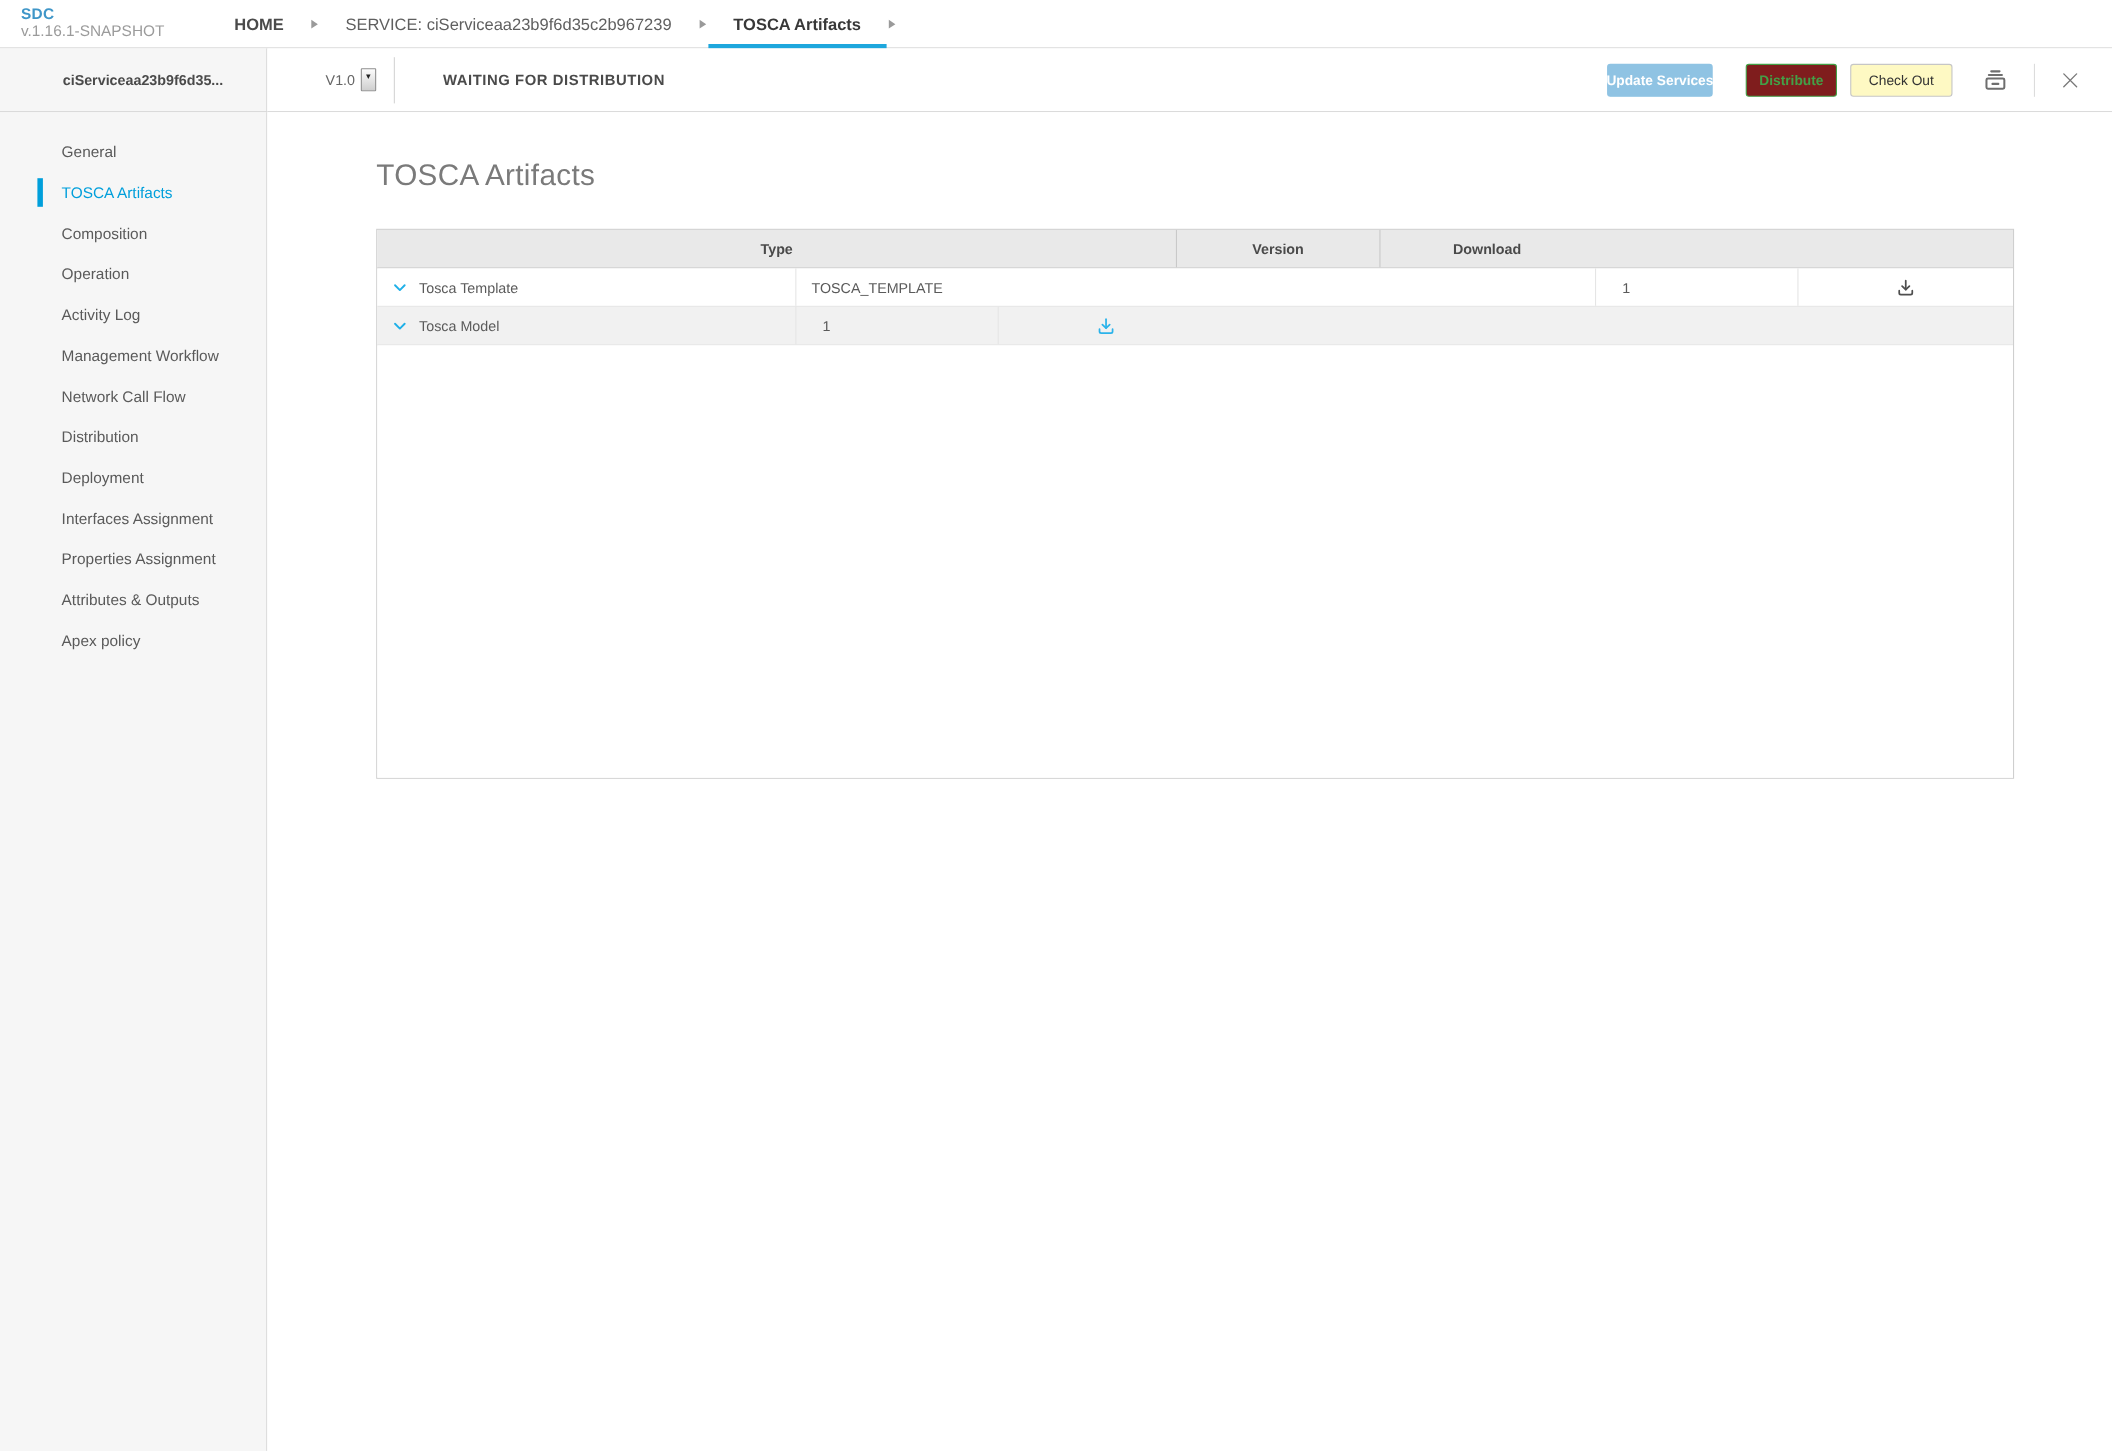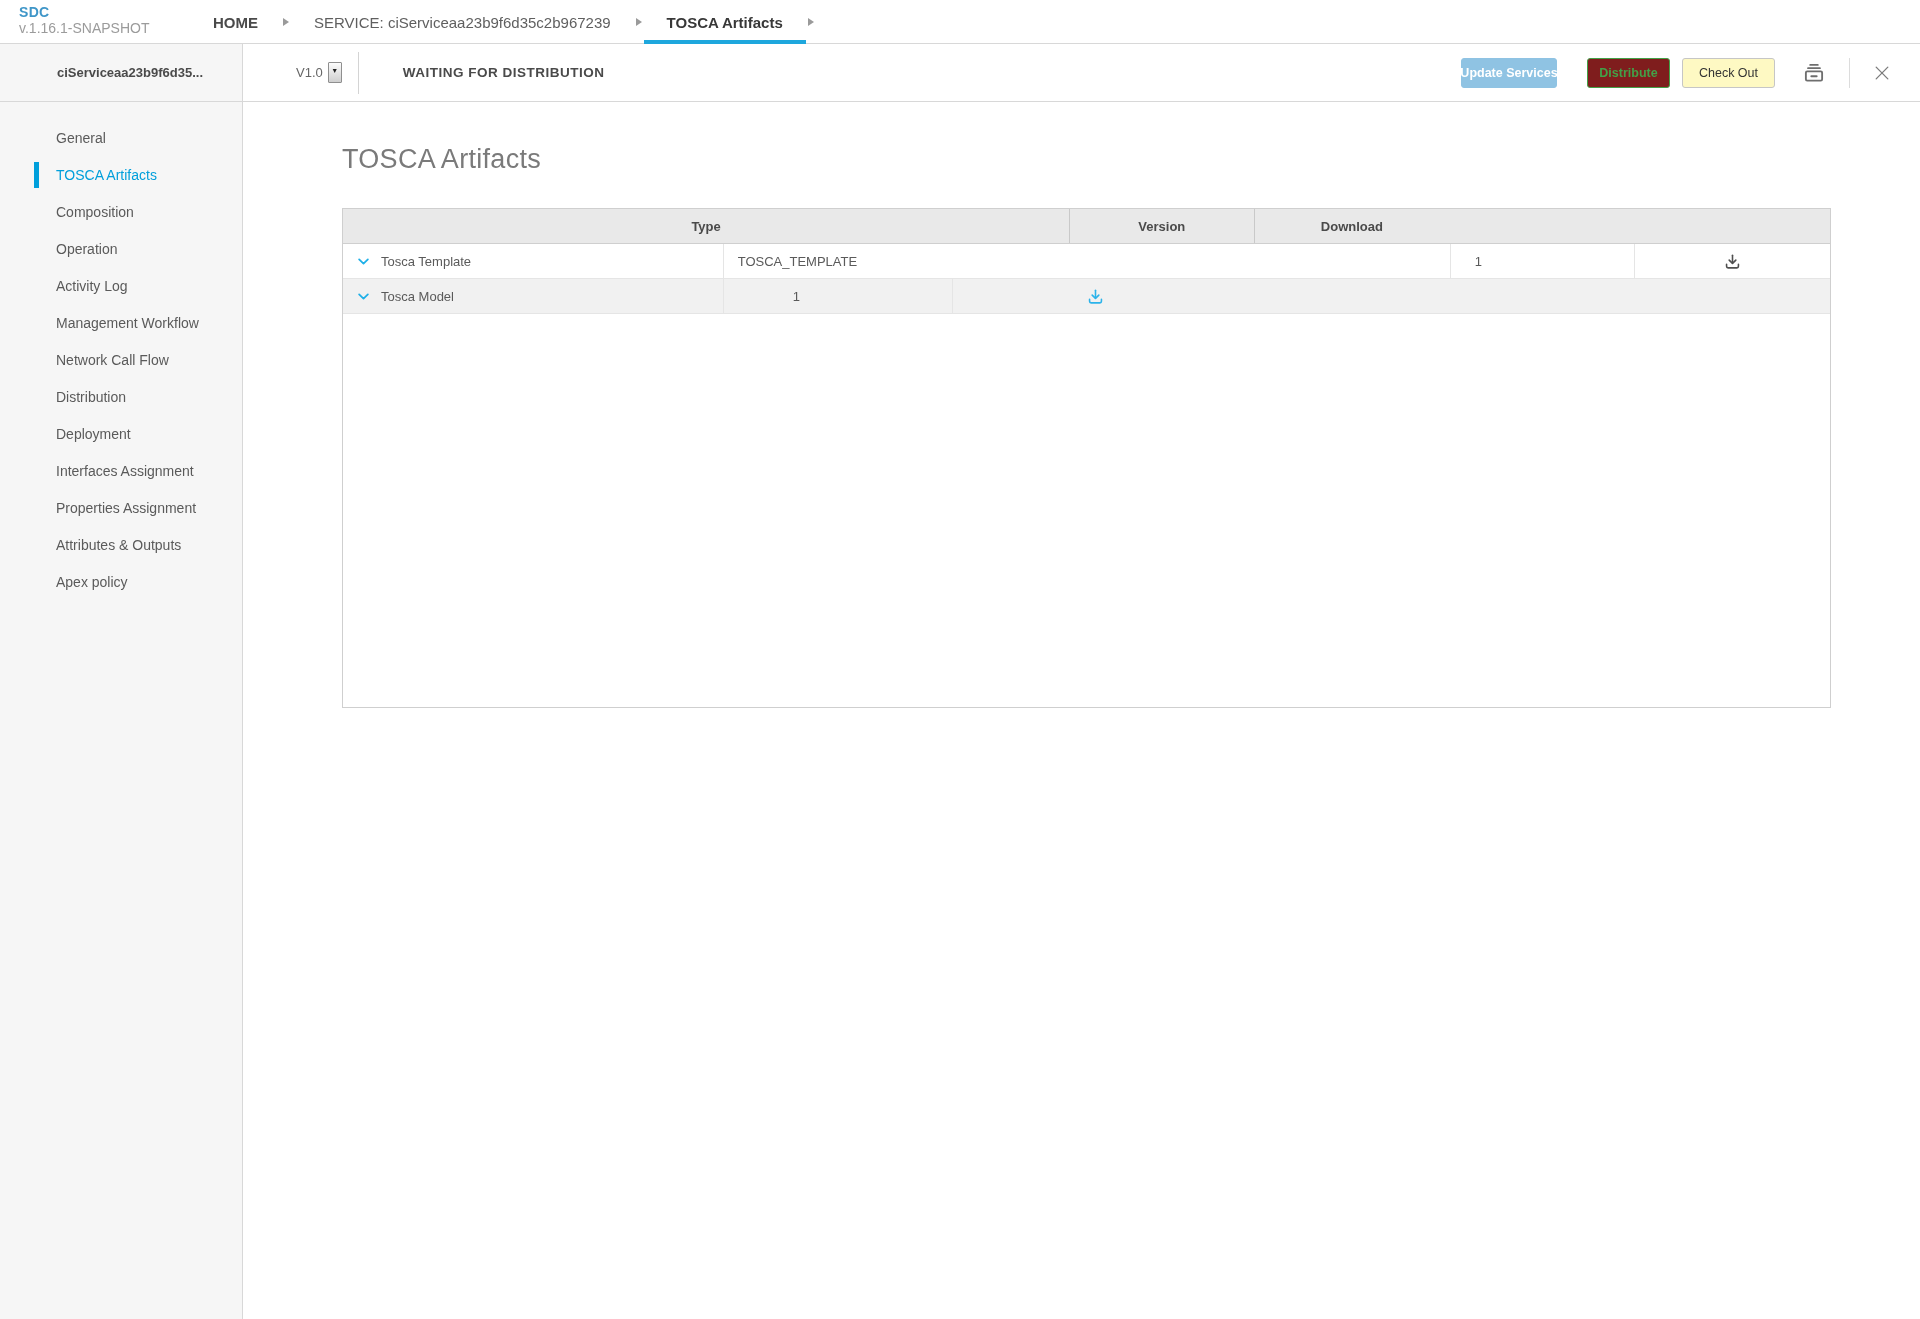--- a/index.html
+++ b/index.html
@@ -63,21 +63,21 @@
   
   .main { position:absolute; left:243px; top:102px; right:0; bottom:0; background:#fff; }
   .page-title { margin:42px 0 0 99px; font-size:27px; font-weight:300; color:#7a7a7a; letter-spacing:.3px; }
   .artifact-table { margin:33px 0 0 99px; width:1489px; height:500px; border:1px solid #cfcfcf;
                     display:flex; flex-direction:column; background:#fff; }
   .t-head { display:flex; height:35px; background:#e9e9e9; border-bottom:1px solid #cfcfcf; flex:none; }
   .t-head .th { display:flex; align-items:center; justify-content:center; gap:7px; font-size:13px;
                 font-weight:bold; color:#4a4a4a; border-right:1px solid #c9c9c9; cursor:pointer; }
   .t-head .th:last-child { border-right:none; }
   .t-row { display:flex; height:35px; border-bottom:1px solid #e5e5e5; flex:none; background:#fff; }
-  .t-row.alt { background:#f1f1f1;gap:45px; }
+  .t-row.alt { background:#f1f1f1; }
   .t-row .td { display:flex; align-items:center; font-size:13px; color:#5a5a5a;
                border-right:1px solid #e5e5e5; }
   .t-row .td:last-child { border-right:none; }
   .col-name { width:25.6%; }
   .col-type { width:48.9%; }
   .col-version { width:12.4%; }
   .col-download { width:13.1%; }
   .td.col-name { padding-left:13px; gap:10px; }
   .td.col-type { padding-left:14px; }
   .td.col-version { padding-left:24px; }

